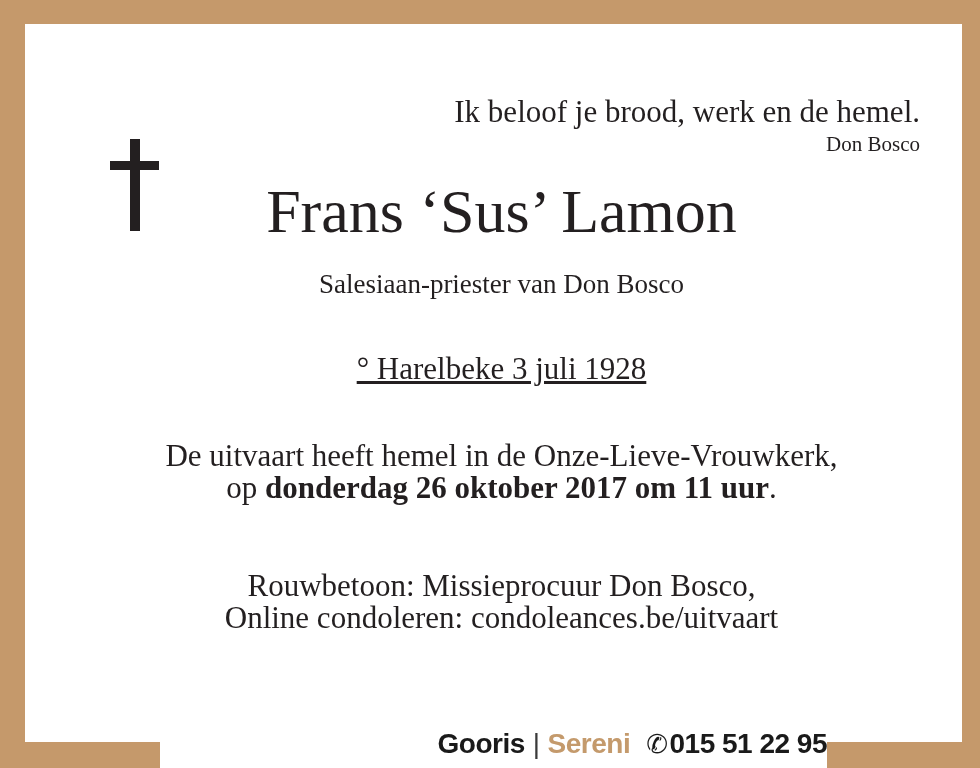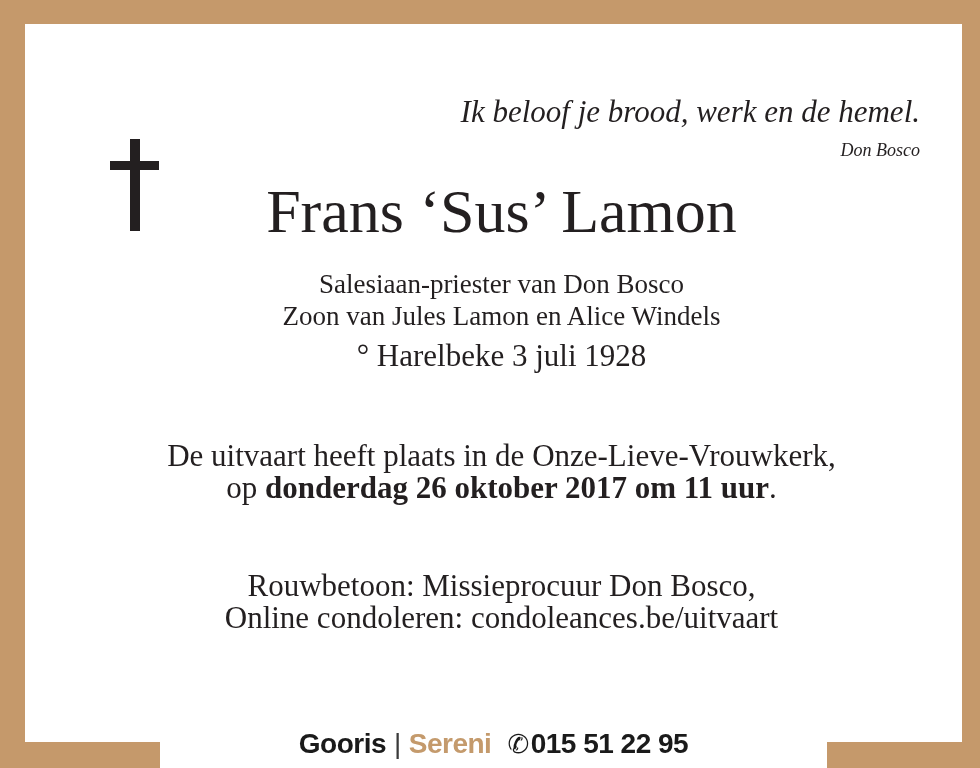--- a/index.html
+++ b/index.html
@@ -19,44 +19,43 @@
   .frame-left   { left: 0; top: 0; width: 25px; height: 768px; }
   .frame-right  { right: 0; top: 0; width: 18px; height: 768px; }
   .frame-bottom-left  { left: 0; bottom: 0; width: 160px; height: 26px; }
   .frame-bottom-right { left: 827px; bottom: 0; width: 153px; height: 26px; }
 
   
   .quote-block {
     position: absolute;
     top: 95px; right: 60px;
     text-align: right;
-    font-style: italic;
   }
   .quote-text { font-size: 31px; line-height: 34px; }
-  .quote-attr { font-size: 18px; line-height: 24px; margin-top: 9px; }
+  .quote-attr { font-size: 21px; line-height: 24px; margin-top: 3px; }
 
   
   .cross { position: absolute; left: 110px; top: 139px; width: 49px; height: 92px; }
   .cross .vbar { position: absolute; left: 20px; top: 0; width: 10px; height: 92px; background: #231f20; }
   .cross .hbar { position: absolute; left: 0; top: 22px; width: 49px; height: 9px; background: #231f20; }
 
   
   .centerline { position: absolute; left: 25px; right: 18px; text-align: center; margin-left: 16px; }
   .name { top: 178px; font-size: 62px; line-height: 66px; }
   .subtitle { top: 268px; font-size: 27px; line-height: 32px; }
-  .dates { top: 340px; font-size: 31px; line-height: 32px; }
+  .dates { top: 353px; font-size: 31px; line-height: 32px; text-decoration: underline; }
   .funeral { top: 440px; font-size: 31px; line-height: 32px; }
   .condolences { top: 570px; font-size: 31px; line-height: 32px; text-align: center; }
   .bold { font-weight: bold; }
 
   
   .footer {
     position: absolute;
     left: 160px; right: 153px; top: 728px;
-    text-align: center;
+    text-align: right;
     font-family: "Liberation Sans", sans-serif;
     font-weight: bold;
     font-size: 28px;
     letter-spacing: -0.5px;
     white-space: nowrap;
   }
   .footer .brand1 { color: #1a1a1a; }
   .footer .sep { color: #3a3a3a; font-weight: 400; padding: 0 8px; }
   .footer .brand2 { color: #c49a6c; }
   .footer .phone-wrap { margin-left: 16px; color: #1a1a1a; }
@@ -80,29 +79,28 @@
 
   <div class="cross">
     <div class="vbar"></div>
     <div class="hbar"></div>
   </div>
 
   <div class="centerline name">Frans ‘Sus’ Lamon</div>
 
   <div class="centerline subtitle">
     <div>Salesiaan-priester van Don Bosco</div>
-    <div>Zoon van Jules Lamon en Alice Windels</div>
   </div>
 
   <div class="centerline dates">
     <div>° Harelbeke 3 juli 1928</div>
   </div>
 
   <div class="centerline funeral">
-    <div>De uitvaart heeft plaats in de Onze-Lieve-Vrouwkerk,</div>
+    <div>De uitvaart heeft hemel in de Onze-Lieve-Vrouwkerk,</div>
     <div><span>op </span><span class="bold">donderdag 26 oktober 2017 om 11 uur</span><span>.</span></div>
   </div>
 
   <div class="centerline condolences">
     <div>Rouwbetoon: Missieprocuur Don Bosco,</div>
     <div>Online condoleren: condoleances.be/uitvaart</div>
   </div>
 
   <div class="footer">
     <span class="brand1">Gooris</span><span class="sep">|</span><span class="brand2">Sereni</span><span class="phone-wrap"><span class="phone-icon">✆</span><span>015 51 22 95</span></span>

